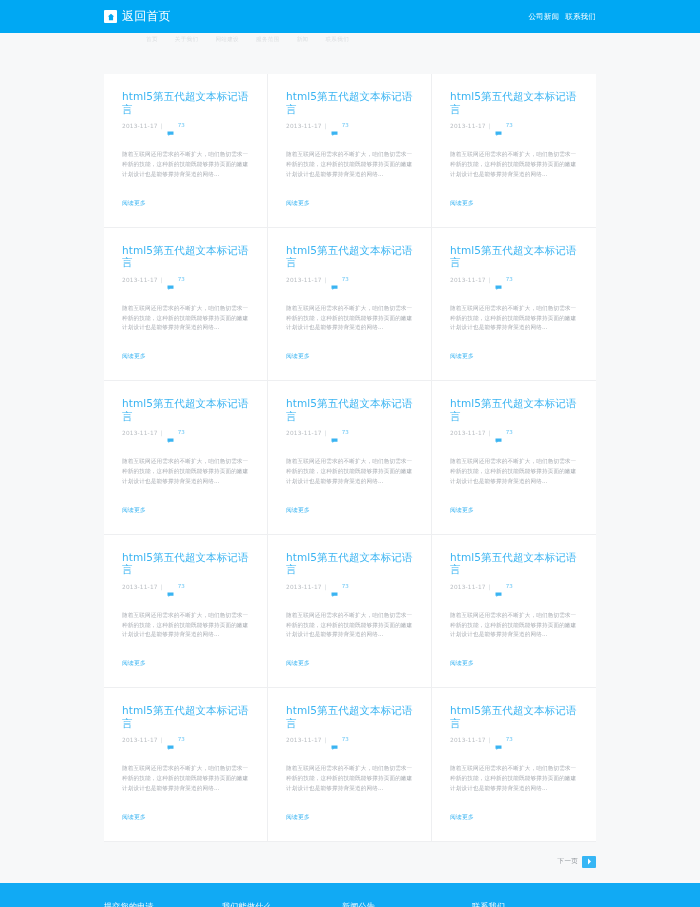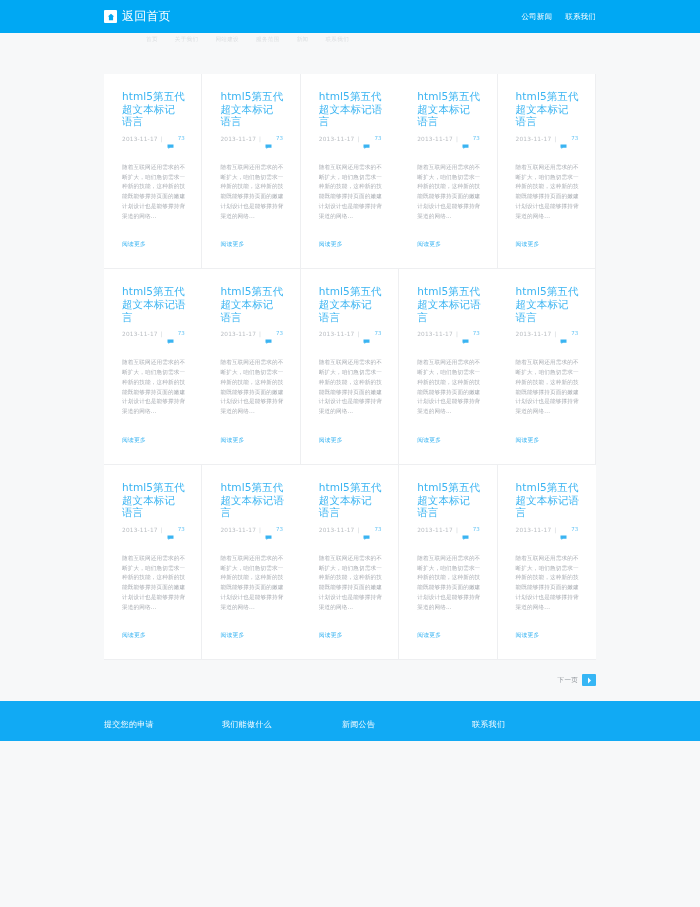--- a/index.html
+++ b/index.html
@@ -42,21 +42,21 @@
   }
   .brand-mark svg { display: block; }
   .brand-text {
     color: #ffffff;
     font-size: 12px;
     letter-spacing: .2px;
     text-align: right;
   }
   .top-nav {
     display: flex;
-    gap: 13px;
+    gap: 6px;
   }
   .top-nav a {
     color: #ffffff;
     font-size: 7.5px;
     text-decoration: none;
     letter-spacing: .2px;
   }
 
   
   .ghost-nav {
@@ -82,21 +82,21 @@
   }
 
   
   .main {
     width: 492px;
     margin: 0 auto;
     padding-top: 41px;
   }
   .card-grid {
     display: grid;
-    grid-template-columns: repeat(5, 1fr);
+    grid-template-columns: repeat(3, 1fr);
     background: #ffffff;
   }
   .card {
     padding: 16px 16px 18px 18px;
     border-right: 1px solid #eeeff1;
     border-bottom: 1px solid #eeeff1;
     background: #ffffff;
     min-height: 119px;
   }
   .card:nth-child(3n) { border-right: none; }

